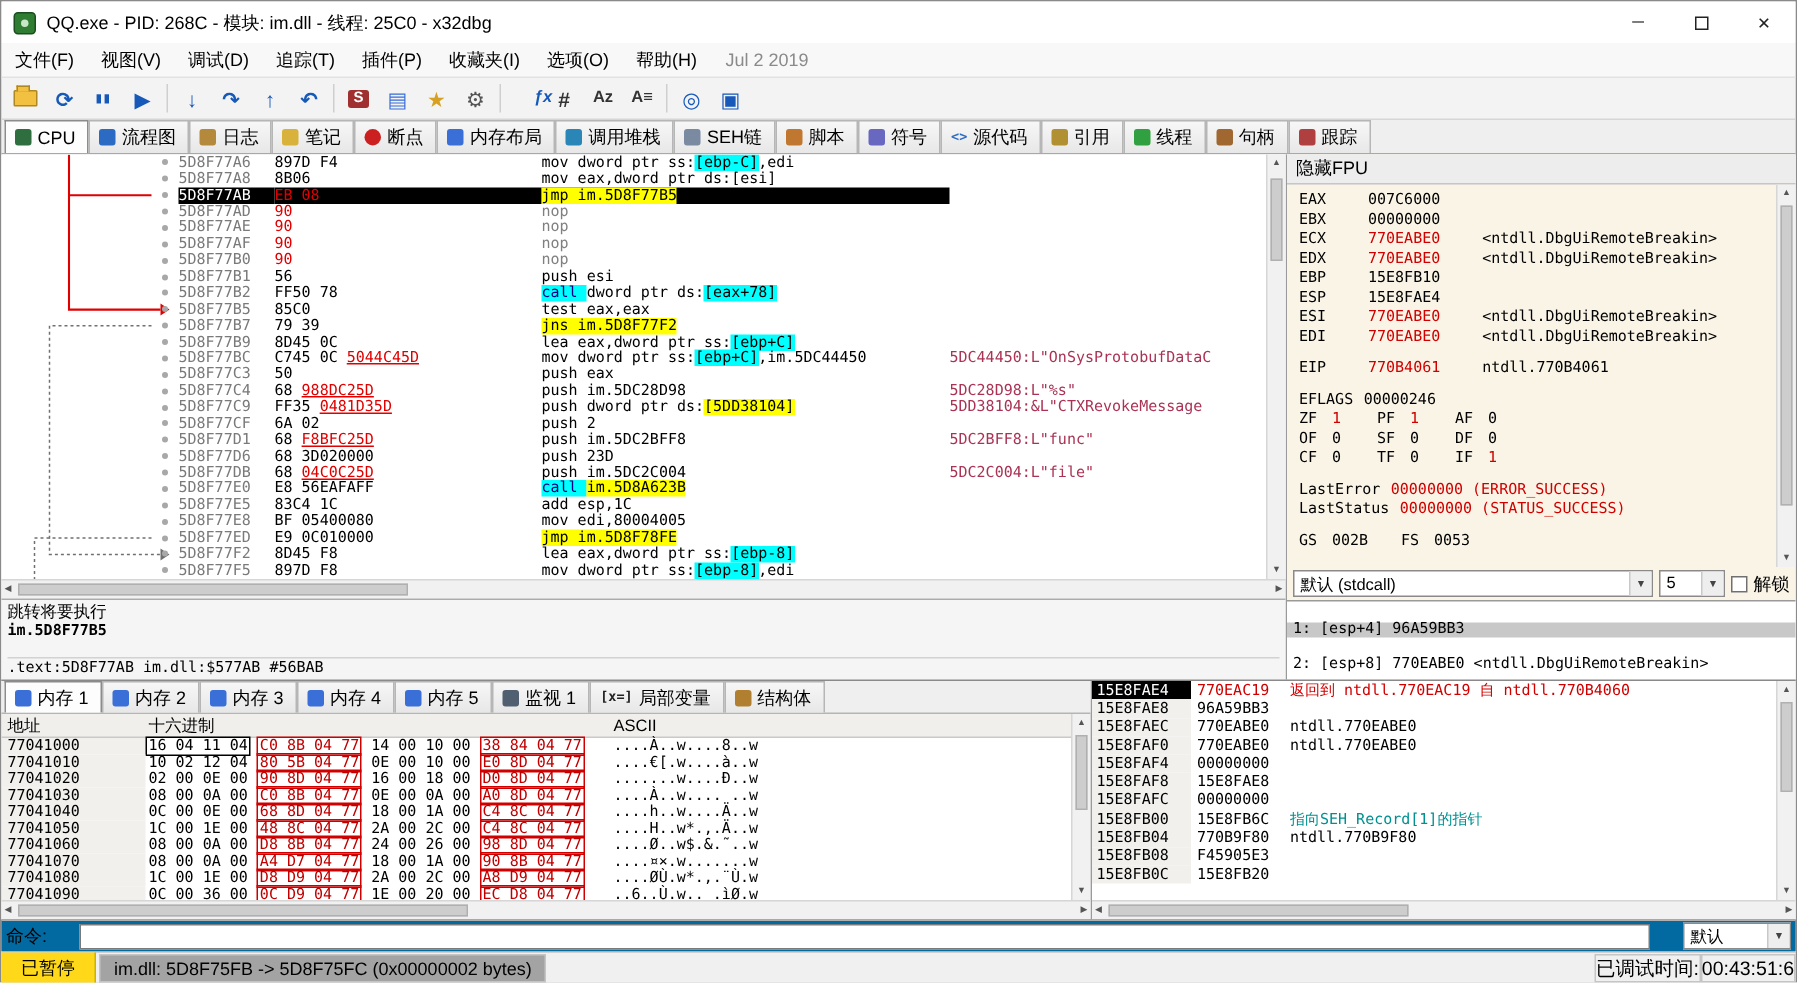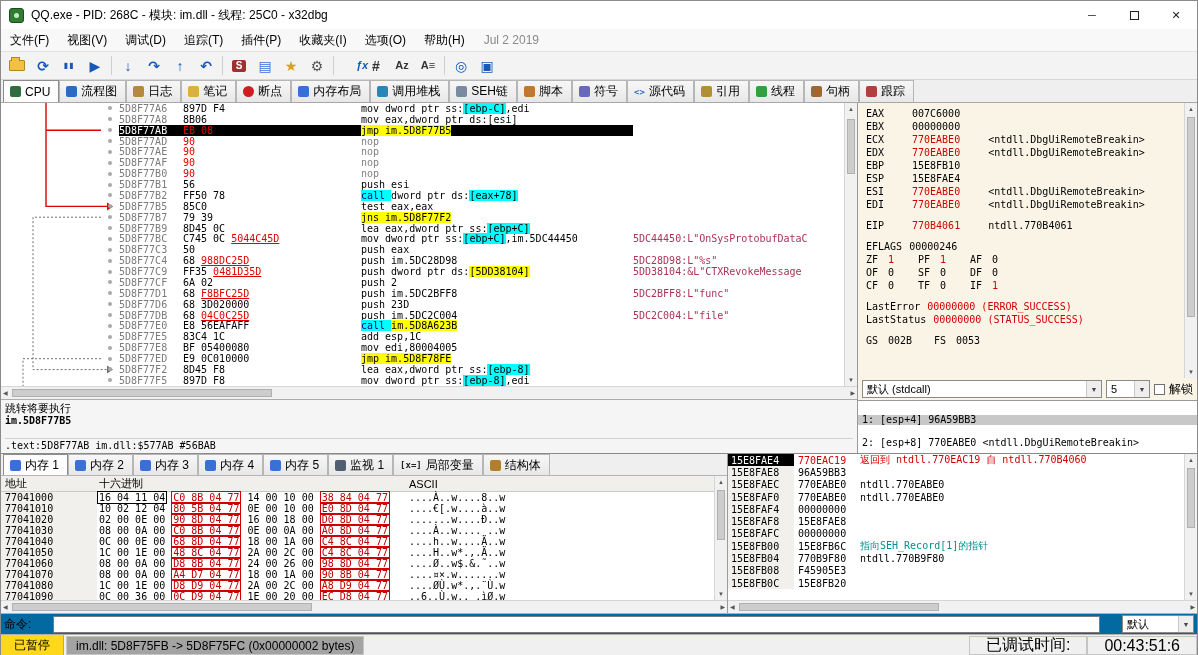--- a/index.html
+++ b/index.html
@@ -141,21 +141,21 @@
 
 
 .cmdbar{height:21px;background:#0369a1;border-top:1px solid #b0b0b0;display:flex;align-items:center;gap:22px;padding:0 3px;flex:none;}
 .cmd-label{font-size:12px;flex:none;}
 .cmd-input{flex:1;height:17px;border:1px solid #7a7a7a;background:#fff;font-family:"DejaVu Sans Mono",monospace;font-size:11px;padding:0 3px;outline:none;}
 .cmd-combo{width:72px;}
 .statusbar{height:22px;background:#f0f0f0;border-top:1px solid #b0b0b0;display:flex;align-items:stretch;flex:none;}
 .st-badge{background:#ffd919;display:flex;align-items:center;padding:0 13px;font-size:12px;border-right:1px solid #c8b400;flex:none;}
 .st-msg{display:flex;align-items:center;background:#a3a3a3;border:1px solid #c5c5c5;margin:1px 0 1px 2px;padding:0 9px;font-size:12px;flex:none;}
 .st-fill{flex:1;}
-.st-cell{display:flex;align-items:center;border:1px solid #c5c5c5;margin:1px 0;padding:0 16px;font-size:16px;flex:none;}
+.st-cell{display:flex;align-items:center;border:1px solid #c5c5c5;margin:1px 0;padding:0 0;font-size:13px;flex:none;}
 </style>
 </head>
 <body>
 
 <div class="window">
 
   <div class="titlebar">
     <span class="app-icon"></span>
     <span class="title-text">QQ.exe - PID: 268C - 模块: im.dll - 线程: 25C0 - x32dbg</span>
     <span class="winbtn">─</span>
@@ -359,20 +359,21 @@
         <span class="sb-ar">▶</span>
       </div>
       <div class="infobox">
         <div class="ib1">跳转将要执行</div>
         <div class="ib2">im.5D8F77B5</div>
         <div class="ib-status">.text:5D8F77AB im.dll:$577AB #56BAB</div>
       </div>
     </div>
 
     <div class="cpu-right">
+      <div class="reg-header">隐藏FPU</div>
       <div class="reg-body">
         <div class="reg-rows">
             <div class="rrow"><span class="rn">EAX</span><span class="rv">007C6000</span></div>
             <div class="rrow"><span class="rn">EBX</span><span class="rv">00000000</span></div>
             <div class="rrow"><span class="rn">ECX</span><span class="rv hot">770EABE0</span><span class="rx">&lt;ntdll.DbgUiRemoteBreakin&gt;</span></div>
             <div class="rrow"><span class="rn">EDX</span><span class="rv hot">770EABE0</span><span class="rx">&lt;ntdll.DbgUiRemoteBreakin&gt;</span></div>
             <div class="rrow"><span class="rn">EBP</span><span class="rv">15E8FB10</span></div>
             <div class="rrow"><span class="rn">ESP</span><span class="rv">15E8FAE4</span></div>
             <div class="rrow"><span class="rn">ESI</span><span class="rv hot">770EABE0</span><span class="rx">&lt;ntdll.DbgUiRemoteBreakin&gt;</span></div>
             <div class="rrow"><span class="rn">EDI</span><span class="rv hot">770EABE0</span><span class="rx">&lt;ntdll.DbgUiRemoteBreakin&gt;</span></div>

